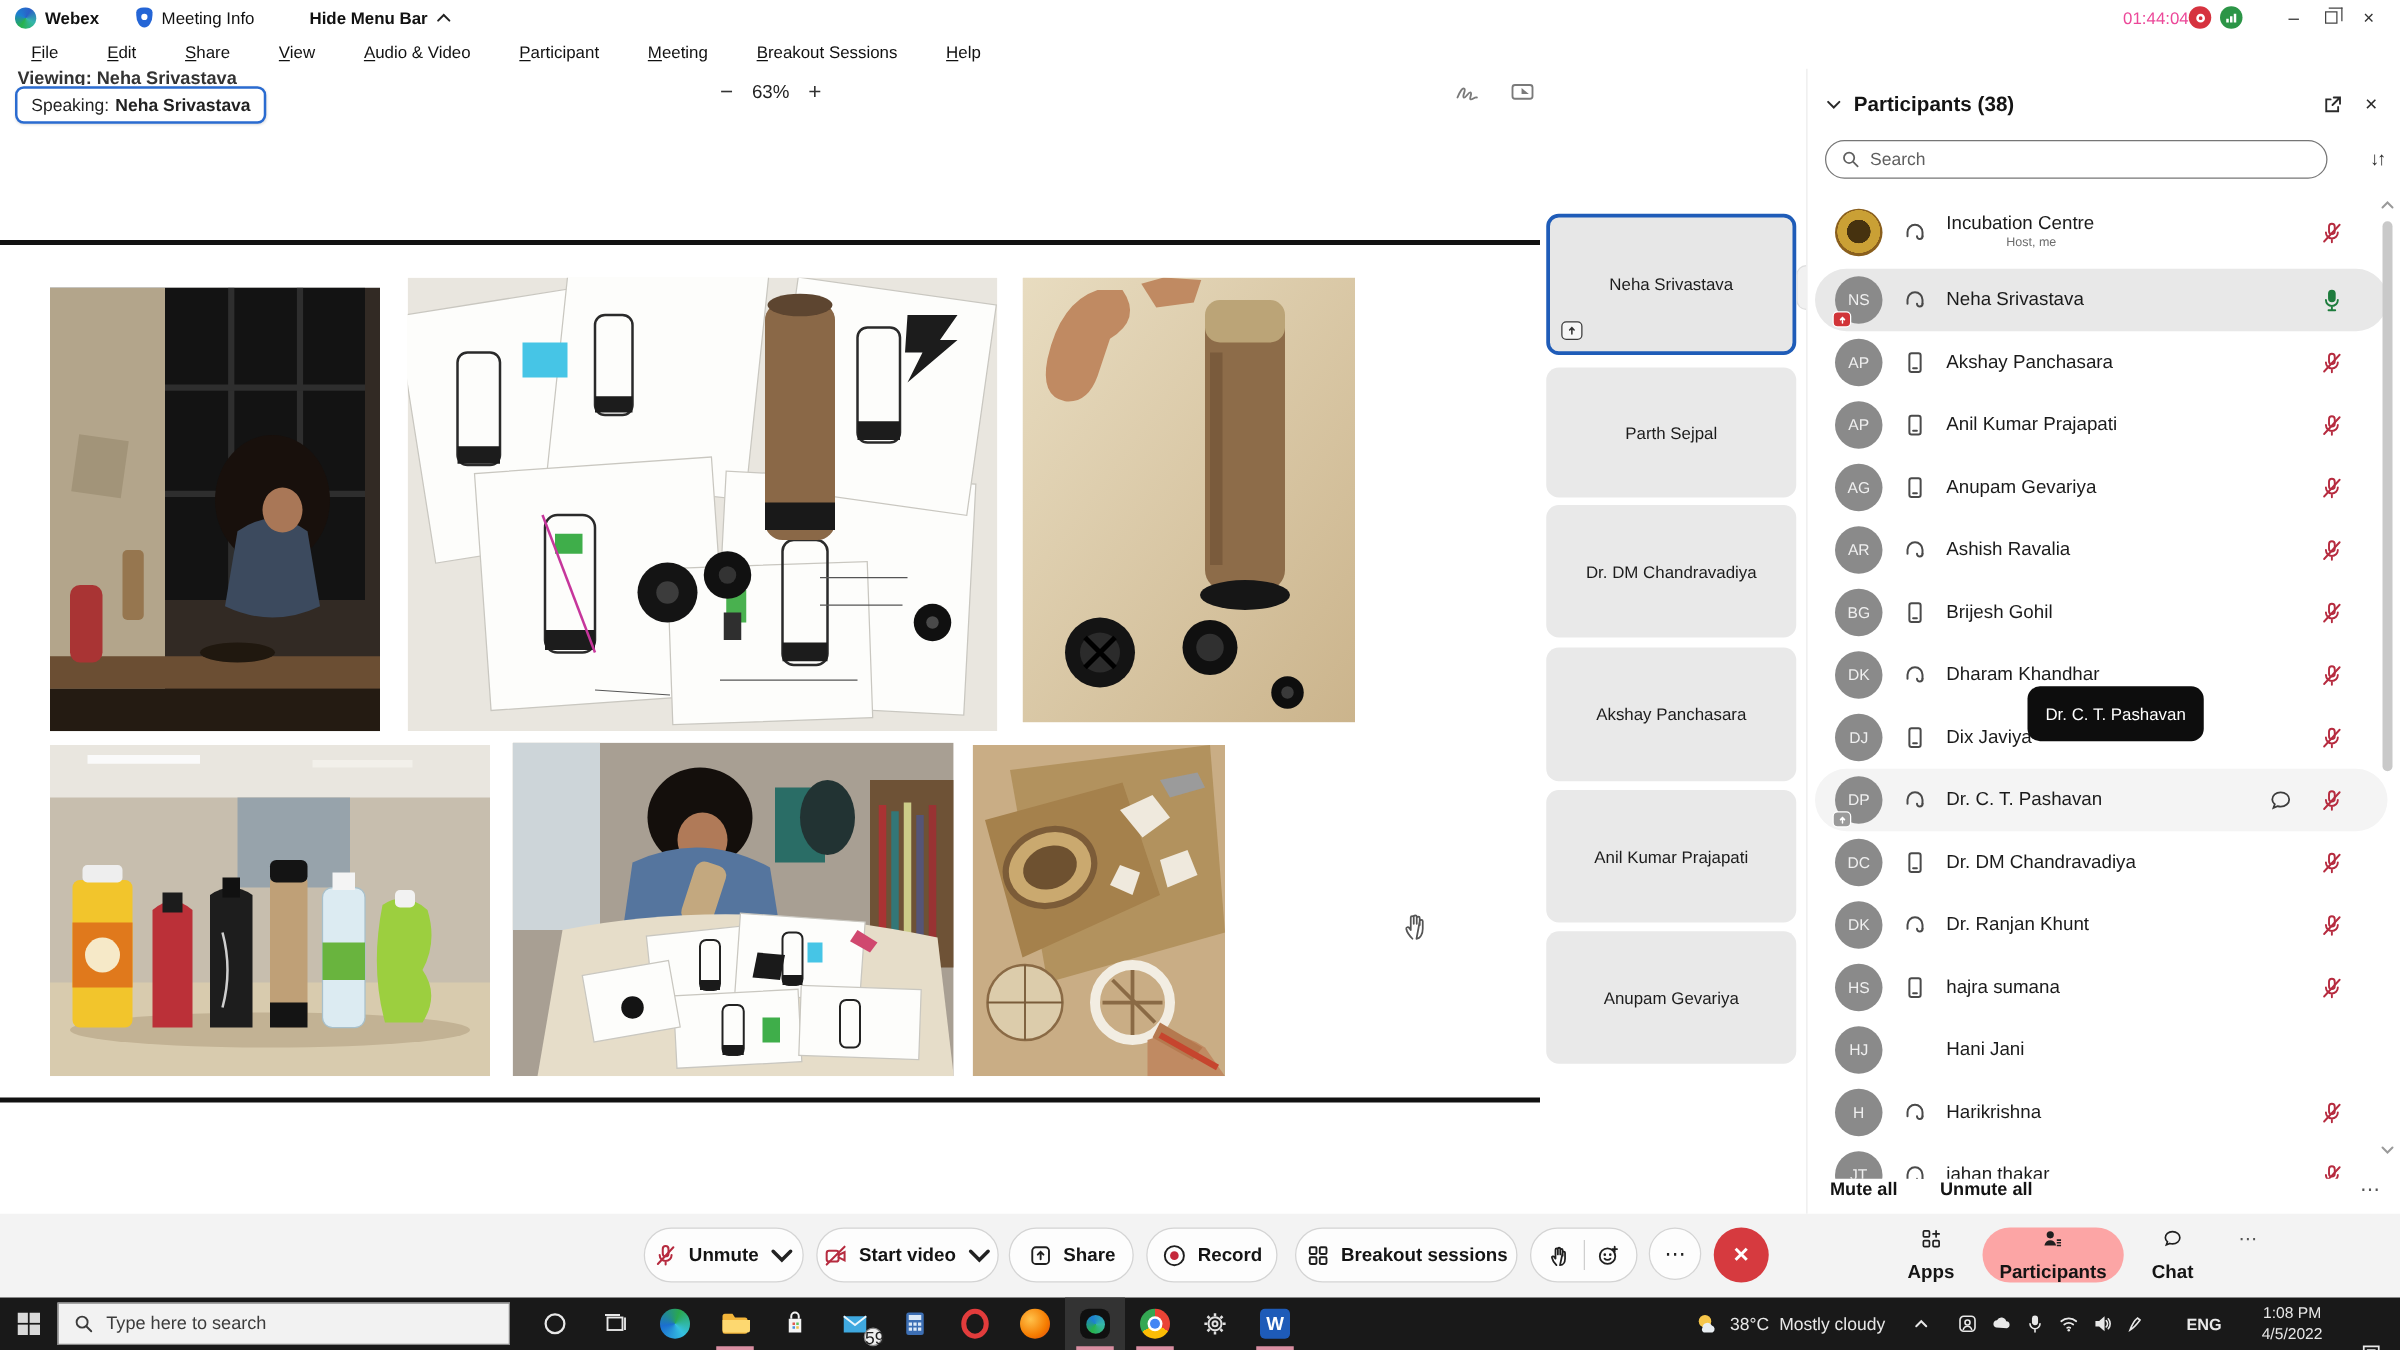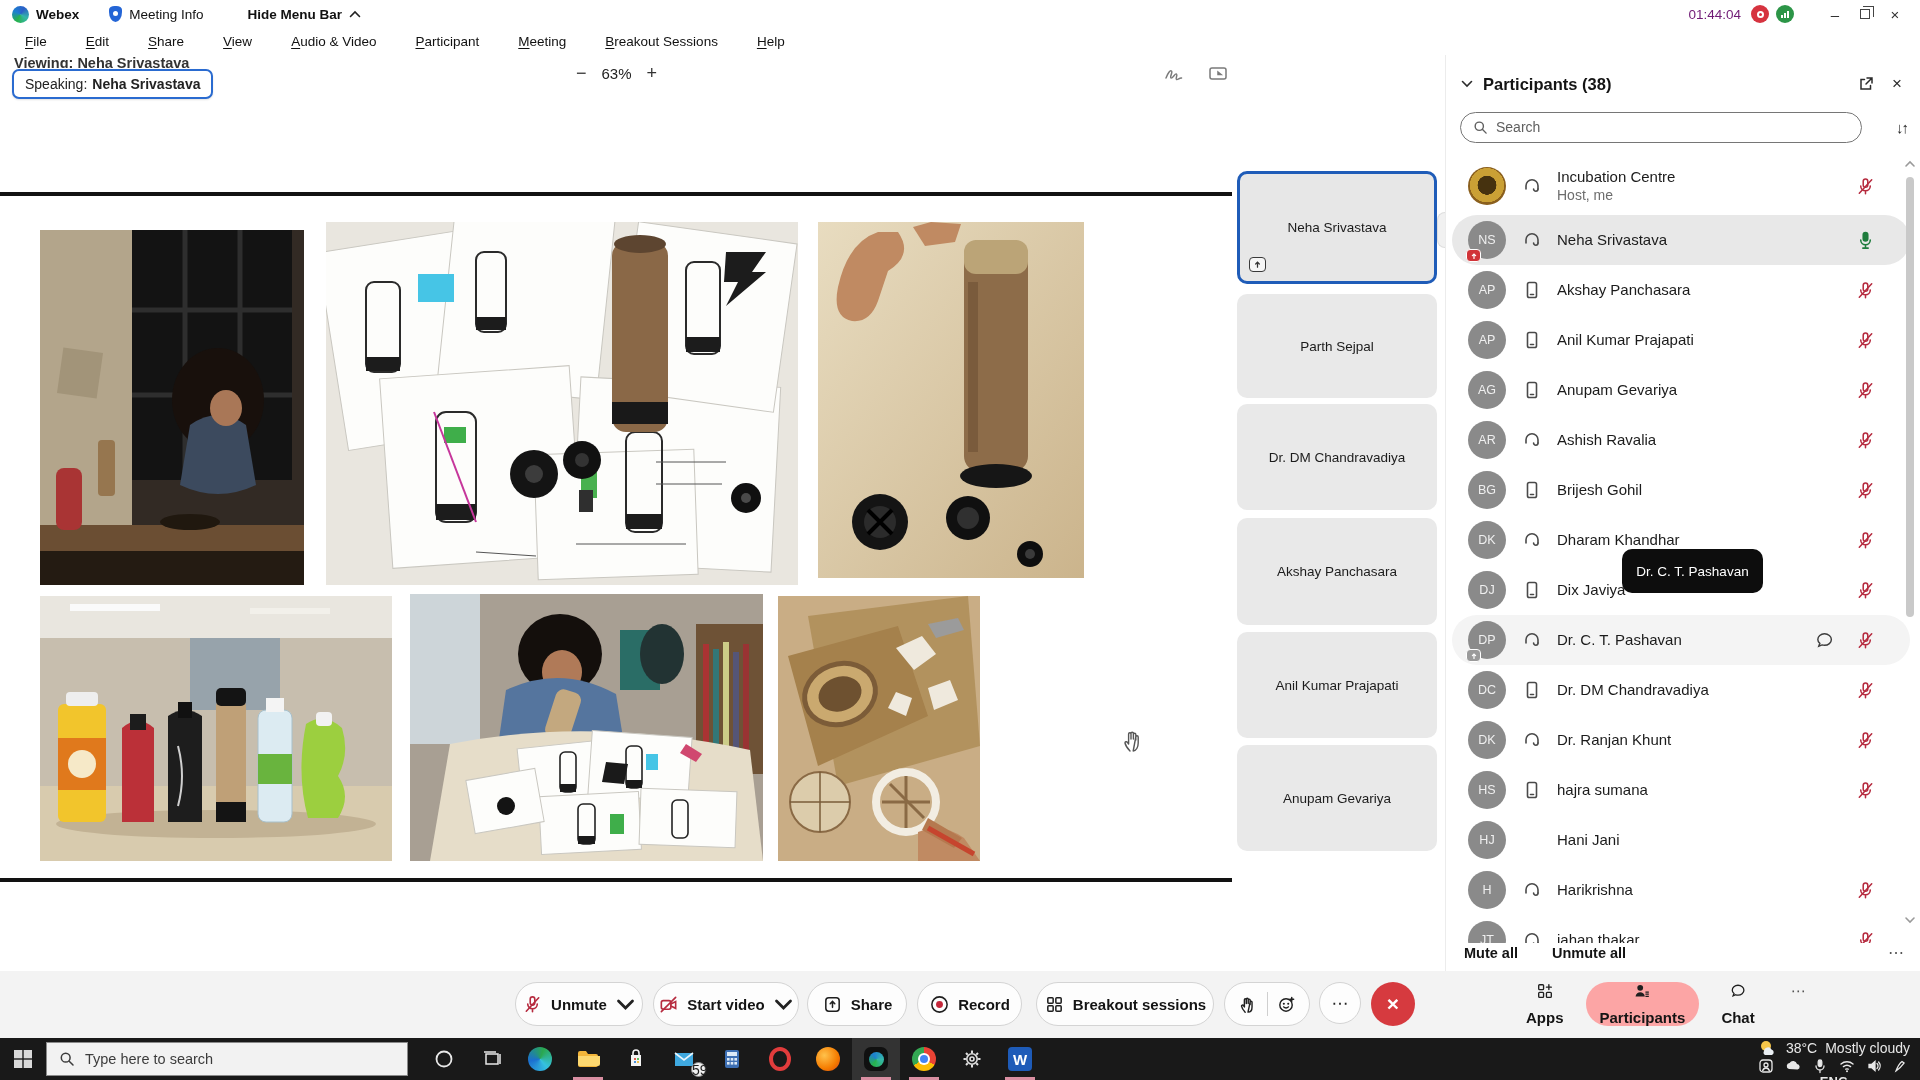--- a/index.html
+++ b/index.html
@@ -8,21 +8,21 @@
 
   
   #titlebar { position:absolute; left:0; top:0; width:1920px; height:28px; background:#fff; display:flex; align-items:center; padding-left:12px; font-size:13.5px; color:#111; }
   .tb-logo { width:17px; height:17px; border-radius:50%; background:conic-gradient(from 210deg,#27b24b,#1d7fd1,#2b5fc7,#35b6a9,#27b24b); margin-right:7px; }
   .tb-app { font-weight:700; margin-right:30px; }
   .tb-shield { width:13px; height:16px; background:#2465d6; border-radius:6px 6px 7px 7px/4px 4px 11px 11px; position:relative; margin-right:7px; }
   .tb-shield:after { content:""; position:absolute; left:4px; top:5px; width:5px; height:5px; border-radius:50%; background:#fff; }
   .tb-mi { margin-right:44px; }
   .tb-hide { display:flex; align-items:center; gap:7px; font-weight:600; }
   .tb-right { margin-left:auto; display:flex; align-items:center; gap:0; padding-right:10px; }
-  .tb-timer { font-size:13.5px; color:#701a75; margin-right:10px; }
+  .tb-timer { font-size:13.5px; color:#ec4899; }
   .dot { width:18px; height:18px; border-radius:50%; display:flex; align-items:center; justify-content:center; }
   .dot.rec { background:#d6333f; margin-right:7px; }
   .dot.rec i { width:7px; height:7px; border:2px solid #fff; border-radius:50%; display:block; }
   .dot.net { background:#2c9547; margin-right:26px; }
   .dot.net svg { width:10px; height:10px; }
   .winbtn { width:30px; height:24px; display:flex; align-items:center; justify-content:center; color:#333; font-size:15px; }
   .winbtn .rest { width:10px; height:10px; border:1.4px solid #444; position:relative; background:#fff; }
   .winbtn .rest:before { content:""; position:absolute; left:2px; top:-4px; width:10px; height:10px; border:1.4px solid #444; border-left:none; border-bottom:none; }
 
   
@@ -72,21 +72,21 @@
   .avatar { width:38px; height:38px; border-radius:50%; background:#8a8a8a; color:#efefef; font-size:12.5px; display:flex; align-items:center; justify-content:center; position:relative; flex:0 0 38px; }
   .avatar.logo { background:radial-gradient(circle at 50% 48%, #46320f 0 34%, #caa035 35% 62%, #8a5f1d 63% 100%); }
   .avbadge { position:absolute; left:-2px; bottom:-3px; width:15px; height:13px; border-radius:4px; border:1.5px solid #fff; display:flex; align-items:center; justify-content:center; }
   .avbadge.red { background:#d13438; }
   .avbadge.gray { background:#9a9a9a; }
   .avbadge svg { width:8px; height:8px; }
   .dev { width:22px; height:22px; margin-left:15px; flex:0 0 22px; }
   .dev.hidden { visibility:hidden; }
   .pcol { margin-left:14px; display:flex; flex-direction:column; line-height:1.25; }
   .pname { font-size:15px; color:#1b1b1b; }
-  .psub { font-size:14px; color:#6d6d6d; }
+  .psub { font-size:10px; color:#6d6d6d;margin-left:48px; }
   .rgt { margin-left:auto; display:flex; align-items:center; gap:20px; }
   .rgt svg { width:21px; height:21px; }
   #ptooltip { position:absolute; left:176px; top:494px; width:141px; height:44px; background:#0d0d0d; color:#fff; font-size:13.5px; border-radius:10px; display:flex; align-items:center; justify-content:center; z-index:5; }
   .pfoot { position:absolute; left:18px; right:16px; bottom:9px; display:flex; align-items:center; gap:34px; font-size:14.5px; font-weight:700; color:#141414; }
   .pfoot .fdots { margin-left:auto; color:#555; font-weight:400; font-size:16px; }
   .scroll-up,.scroll-dn { position:absolute; right:3px; width:14px; height:14px; color:#9a9a9a; }
   .scroll-up { top:102px; } .scroll-dn { top:858px; }
   .sthumb { position:absolute; right:6px; top:122px; width:8px; height:440px; border-radius:4px; background:#c9c9c9; }
 
   
@@ -103,21 +103,21 @@
   .vdiv { width:1px; height:24px; background:#cfcfcf; }
 
   
   #taskbar { position:absolute; left:0; top:1038px; width:1920px; height:42px; background:#191919; display:flex; align-items:center; color:#e8e8e8; }
   .tk-start { width:46px; height:42px; display:flex; align-items:center; justify-content:center; }
   .tk-search { width:362px; height:34px; background:#f2f2f2; border:1px solid #8a8a8a; display:flex; align-items:center; gap:10px; padding:0 12px; color:#3c3c3c; font-size:14.5px; }
   .tk-search svg { width:16px; height:16px; }
   .tk-slot { width:48px; height:42px; display:flex; align-items:center; justify-content:center; position:relative; }
   .tk-slot.open:after { content:""; position:absolute; bottom:0; left:9px; right:9px; height:3px; background:#d98fa2; }
   .tk-slot.activeapp { background:#333; }
-  .tk-right { margin-left:auto; display:flex; align-items:center; gap:0; height:42px;flex-direction:column; }
+  .tk-right { margin-left:auto; display:flex; align-items:center; gap:12px; height:42px; }
   .tk-weather { display:flex; align-items:center; gap:8px; font-size:14px; padding:0 10px; }
   .tray { display:flex; align-items:center; gap:11px; padding:0 10px; }
   .tray svg { width:16px; height:16px; }
   .tk-lang { font-size:13px; padding:0 10px; font-weight:600; }
   .tk-time { font-size:12.5px; text-align:center; line-height:1.35; padding:0 10px; }
   .tk-notif { position:relative; padding:0 14px 0 8px;margin-top:47px; }
   .tk-notif svg { width:18px; height:18px; }
   .tk-badge { position:absolute; right:6px; bottom:-2px; background:#e8e8e8; color:#111; font-size:10px; border-radius:7px; padding:0 4px; line-height:13px; font-weight:700; }
   .m59 { position:absolute; right:2px; bottom:3px; background:#f0f0f0; color:#222; font-size:14px; border-radius:50%; width:15px; height:15px; line-height:15px; text-align:center; border:1px solid #888; }
 </style>

